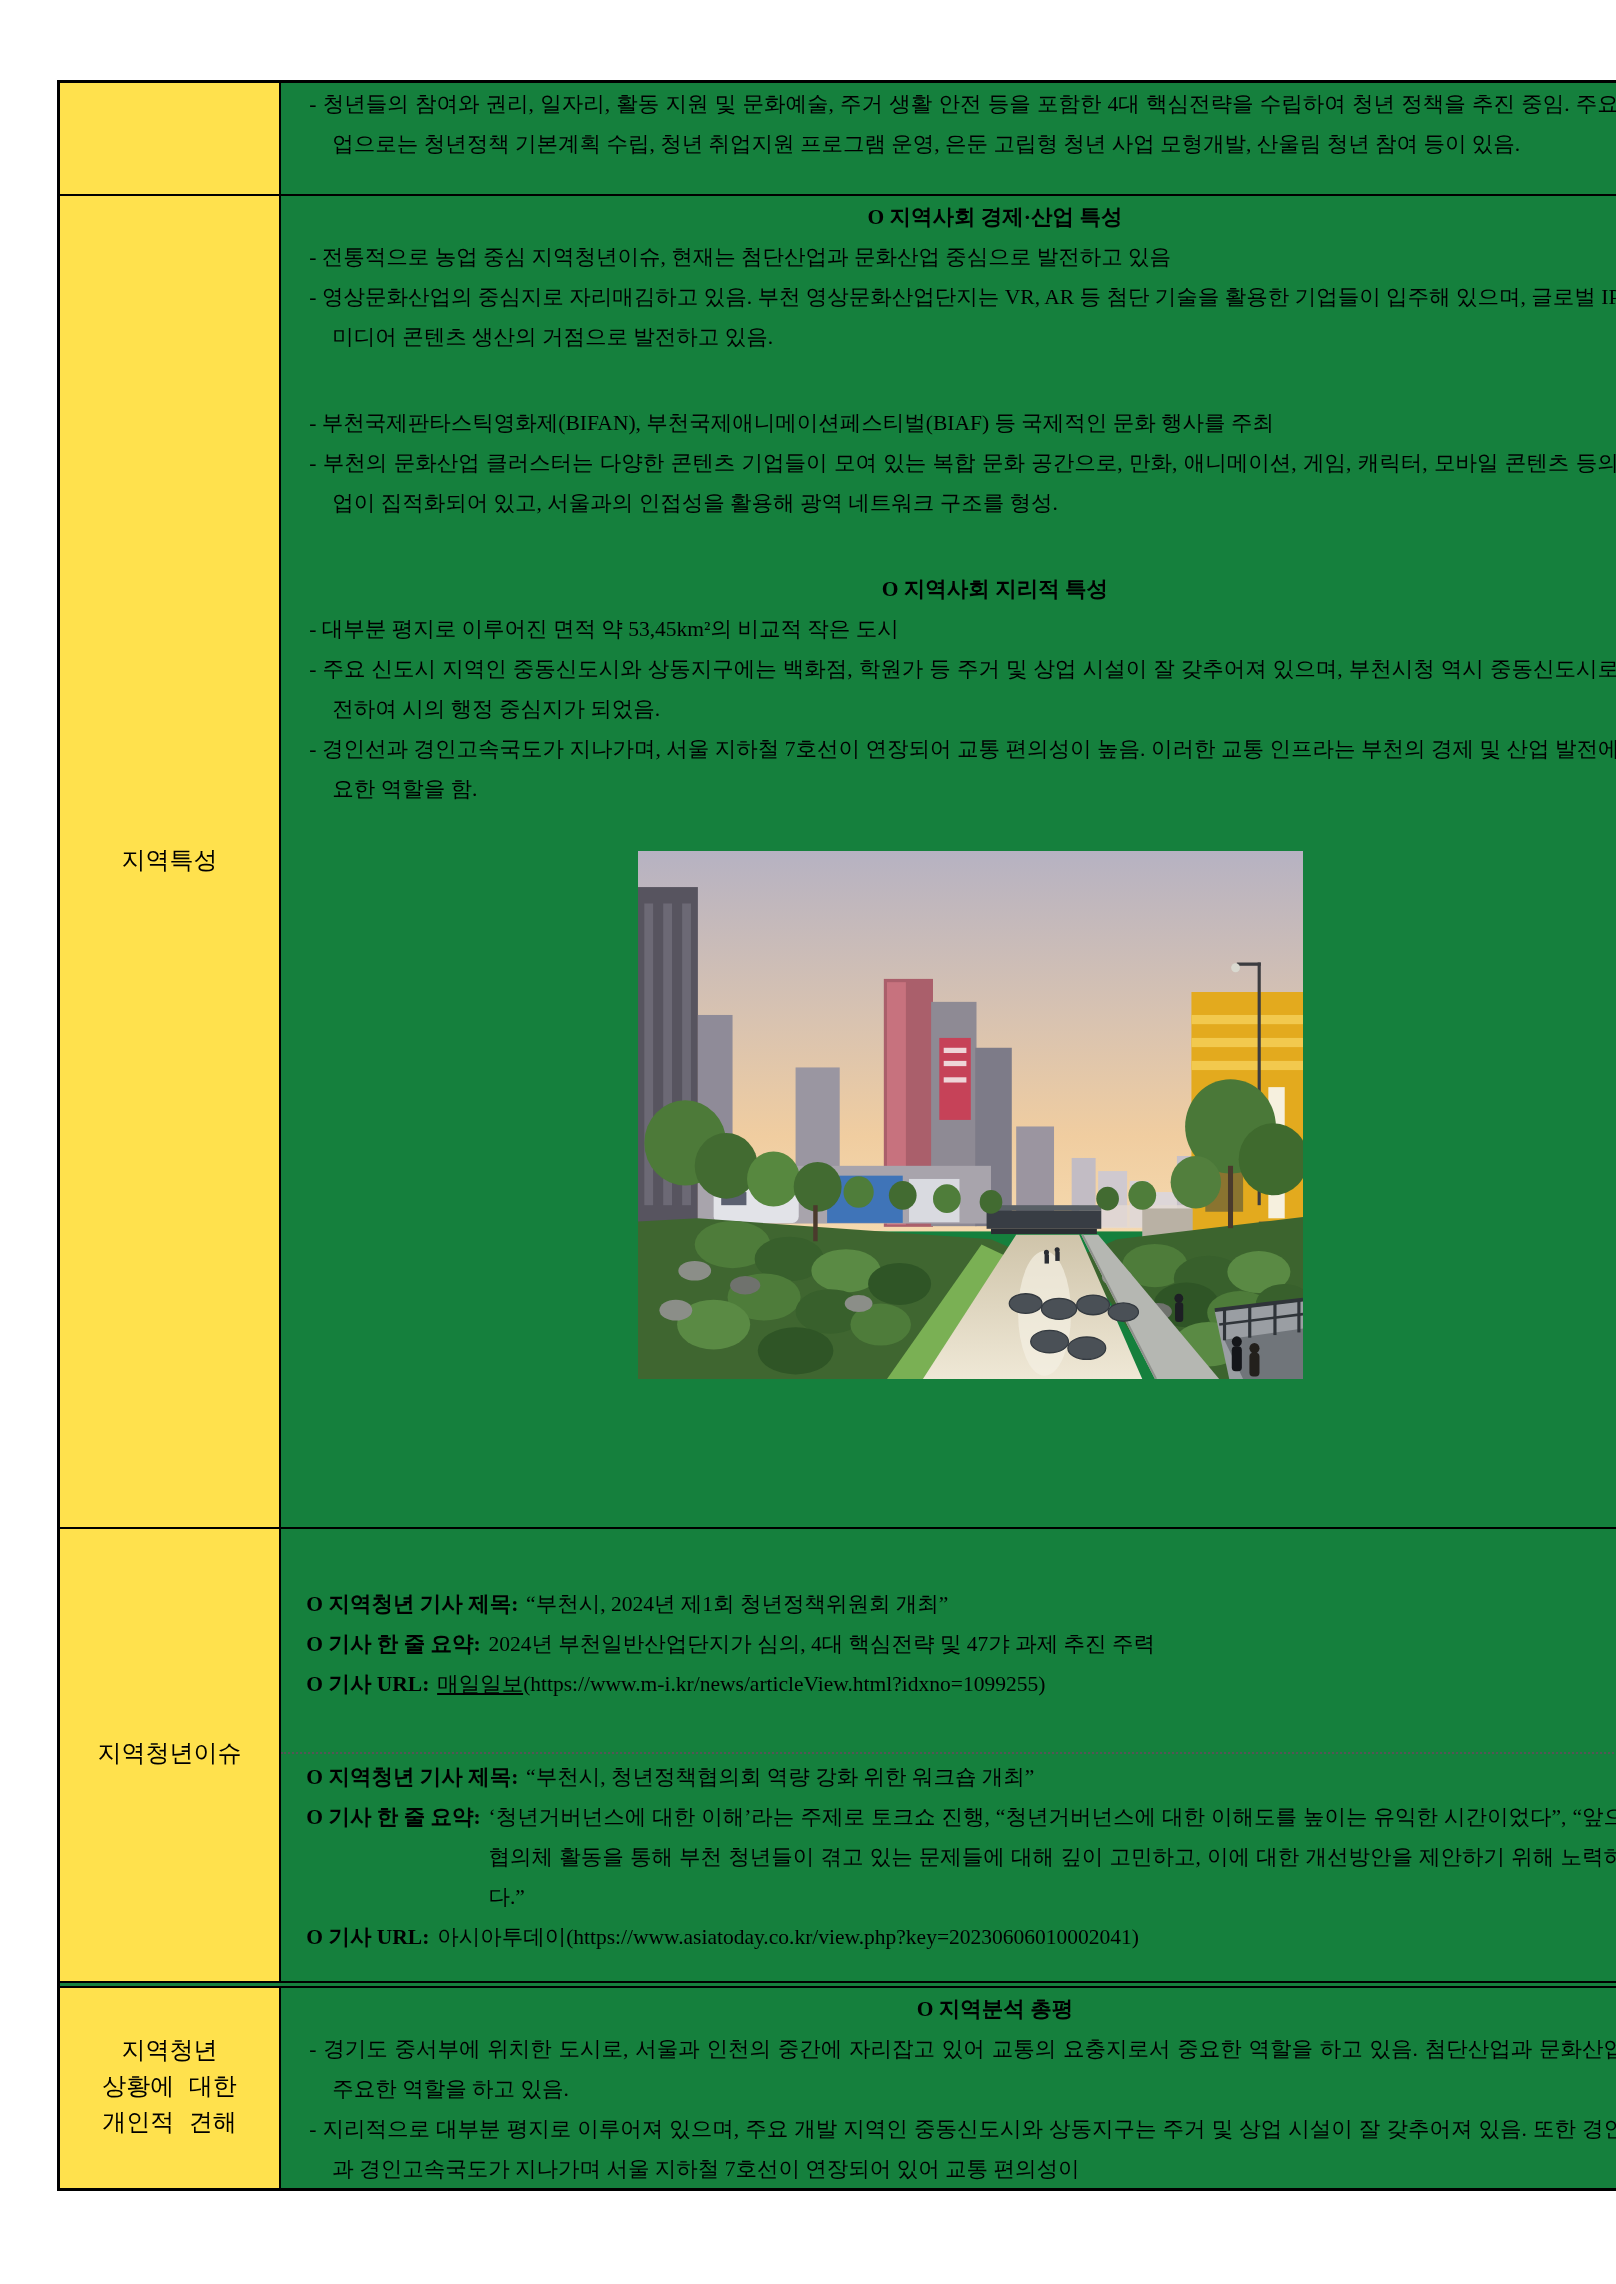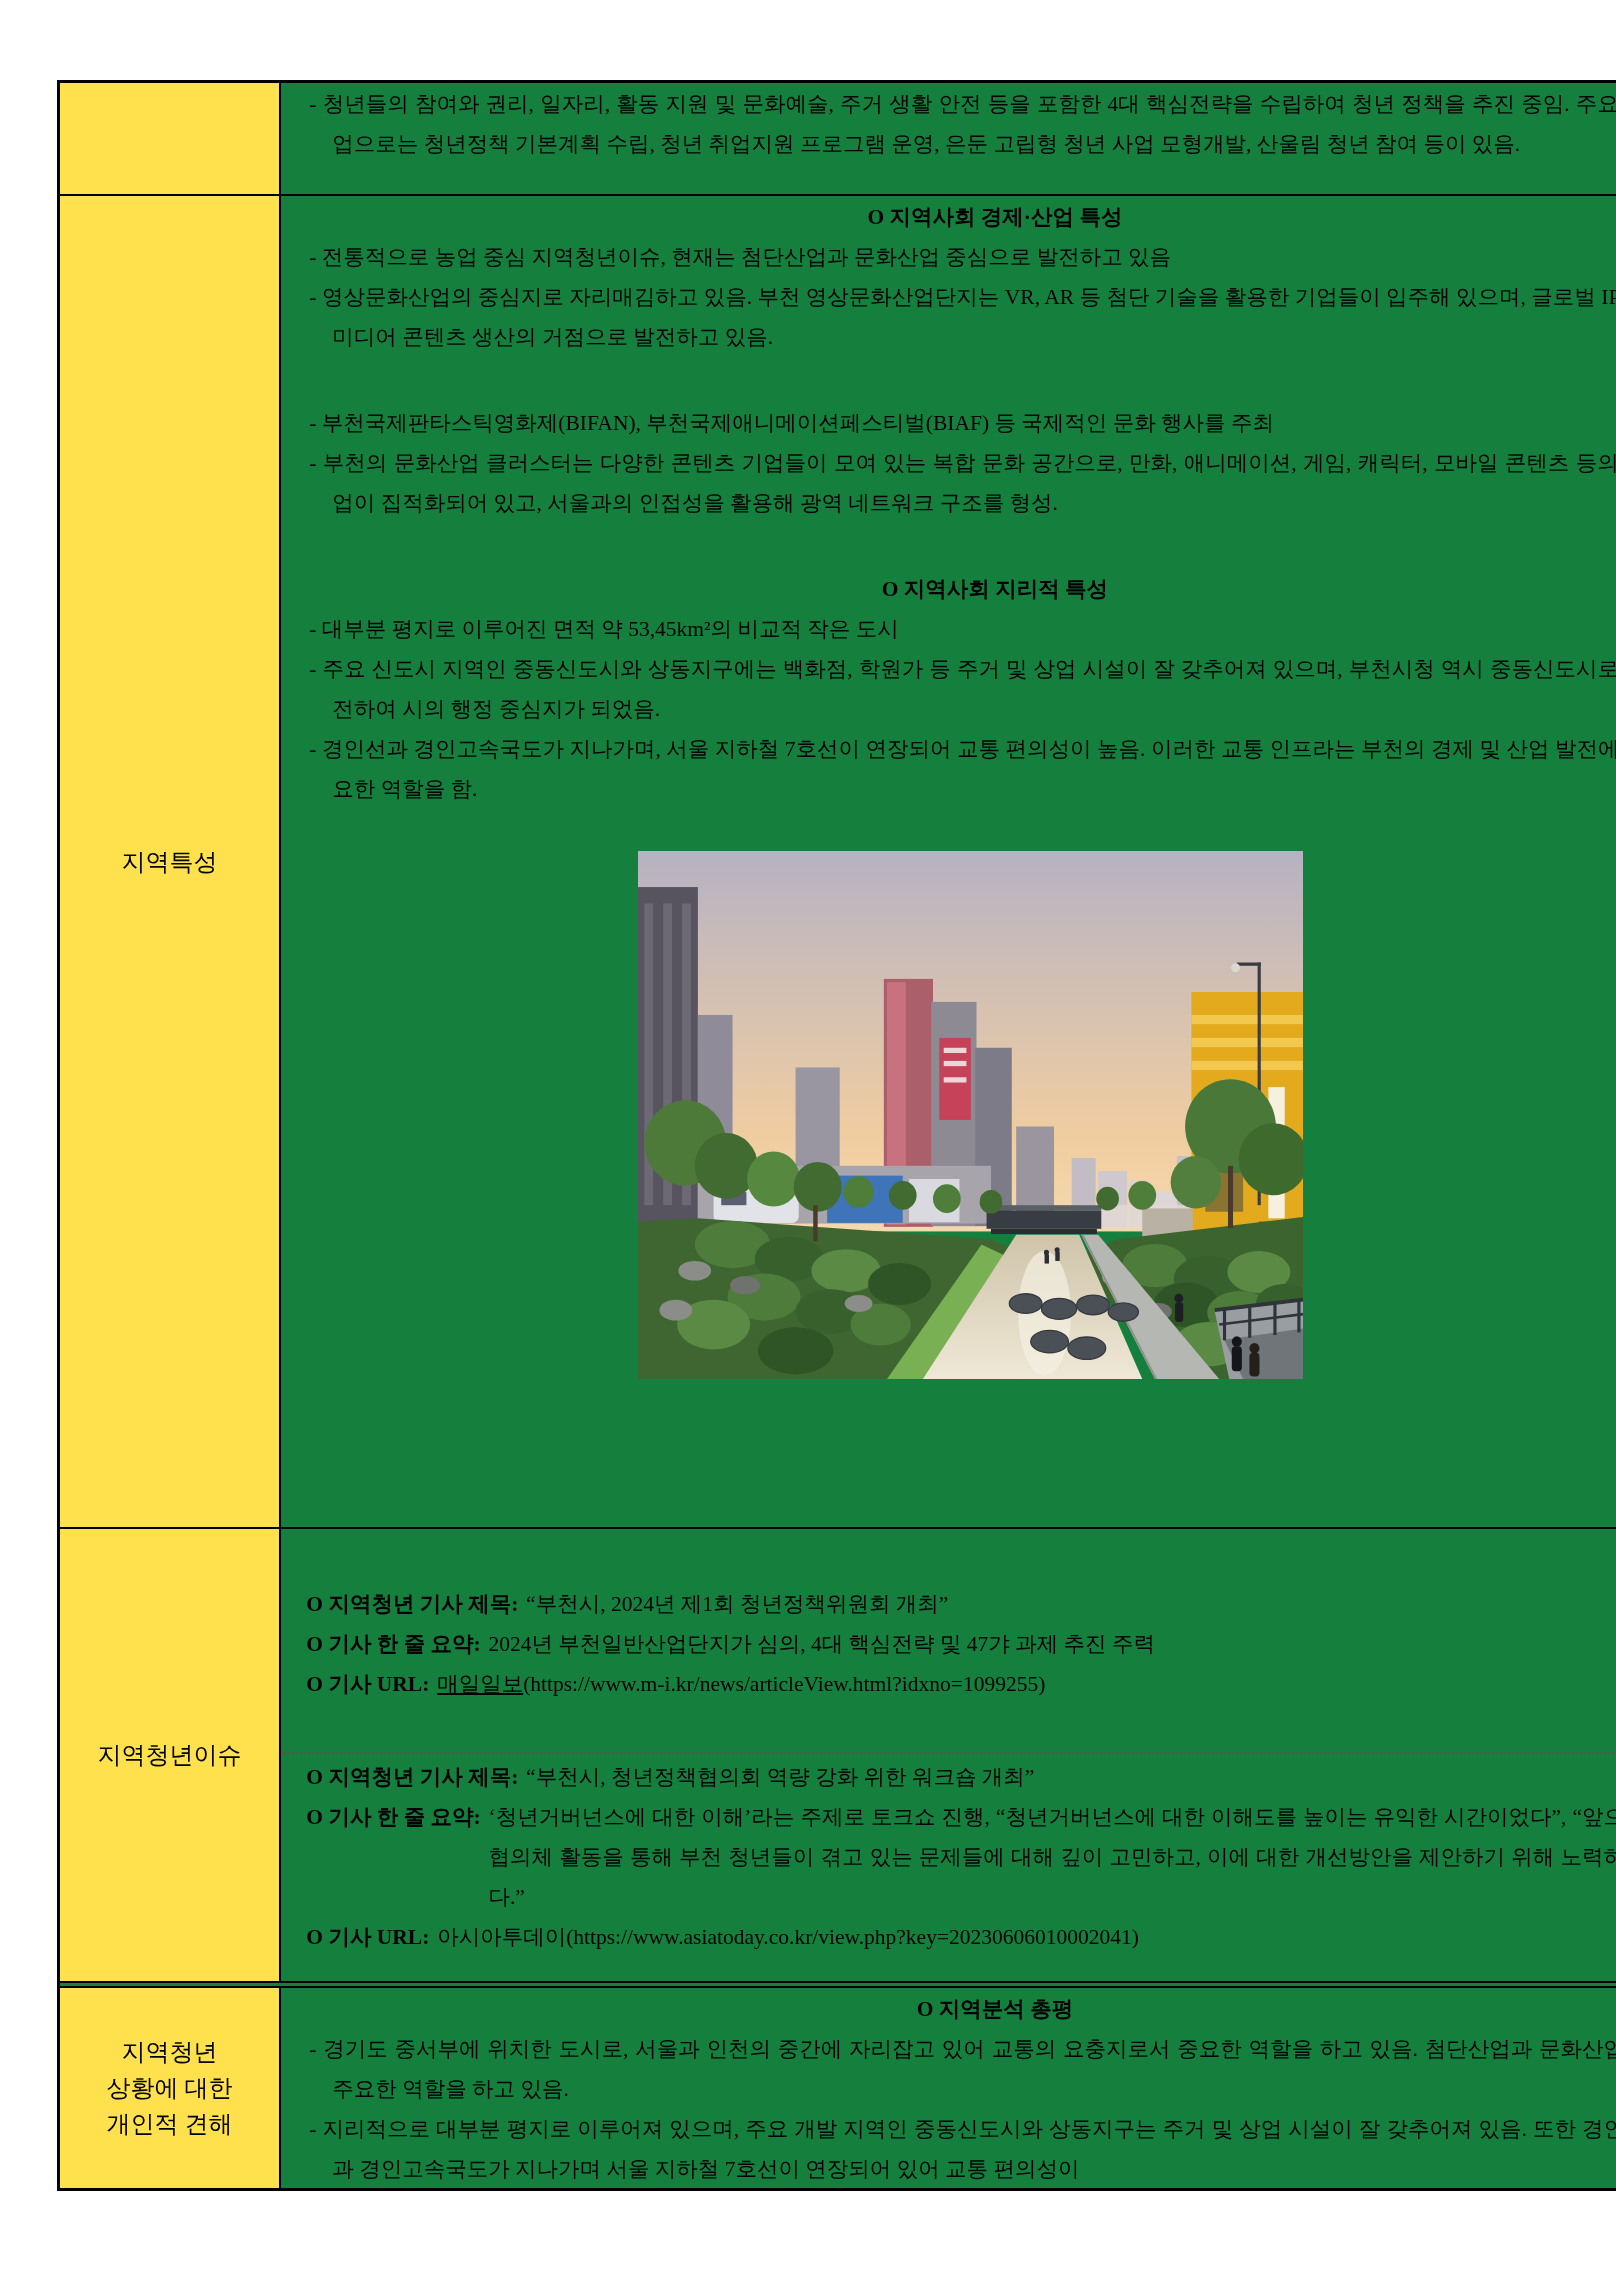--- a/index.html
+++ b/index.html
@@ -24,21 +24,21 @@
   .r2 { height: 1333px; }
   .r3 { height: 454px; }
   .r4 { height: 207px; }
   .lcell {
     flex: 0 0 221px;
     background: #FFE14D;
     border-right: 2.6px solid #000;
     display: flex; flex-direction: column;
     justify-content: center; align-items: center;
     text-align: center;
-    font-family: Liberation Serif, serif;
+    font-family: Liberation Mono, monospace;
     font-size: 24px; line-height: 36px;
   }
   .ccell {
     flex: 1 1 auto; min-width: 0;
     padding: 1.3px 19.5px 0 14.3px;
     font-size: 21.5px; line-height: 40px;
     text-align: justify;
     overflow: hidden;
   }
   .sec + .sec { margin-top: 46px; }

